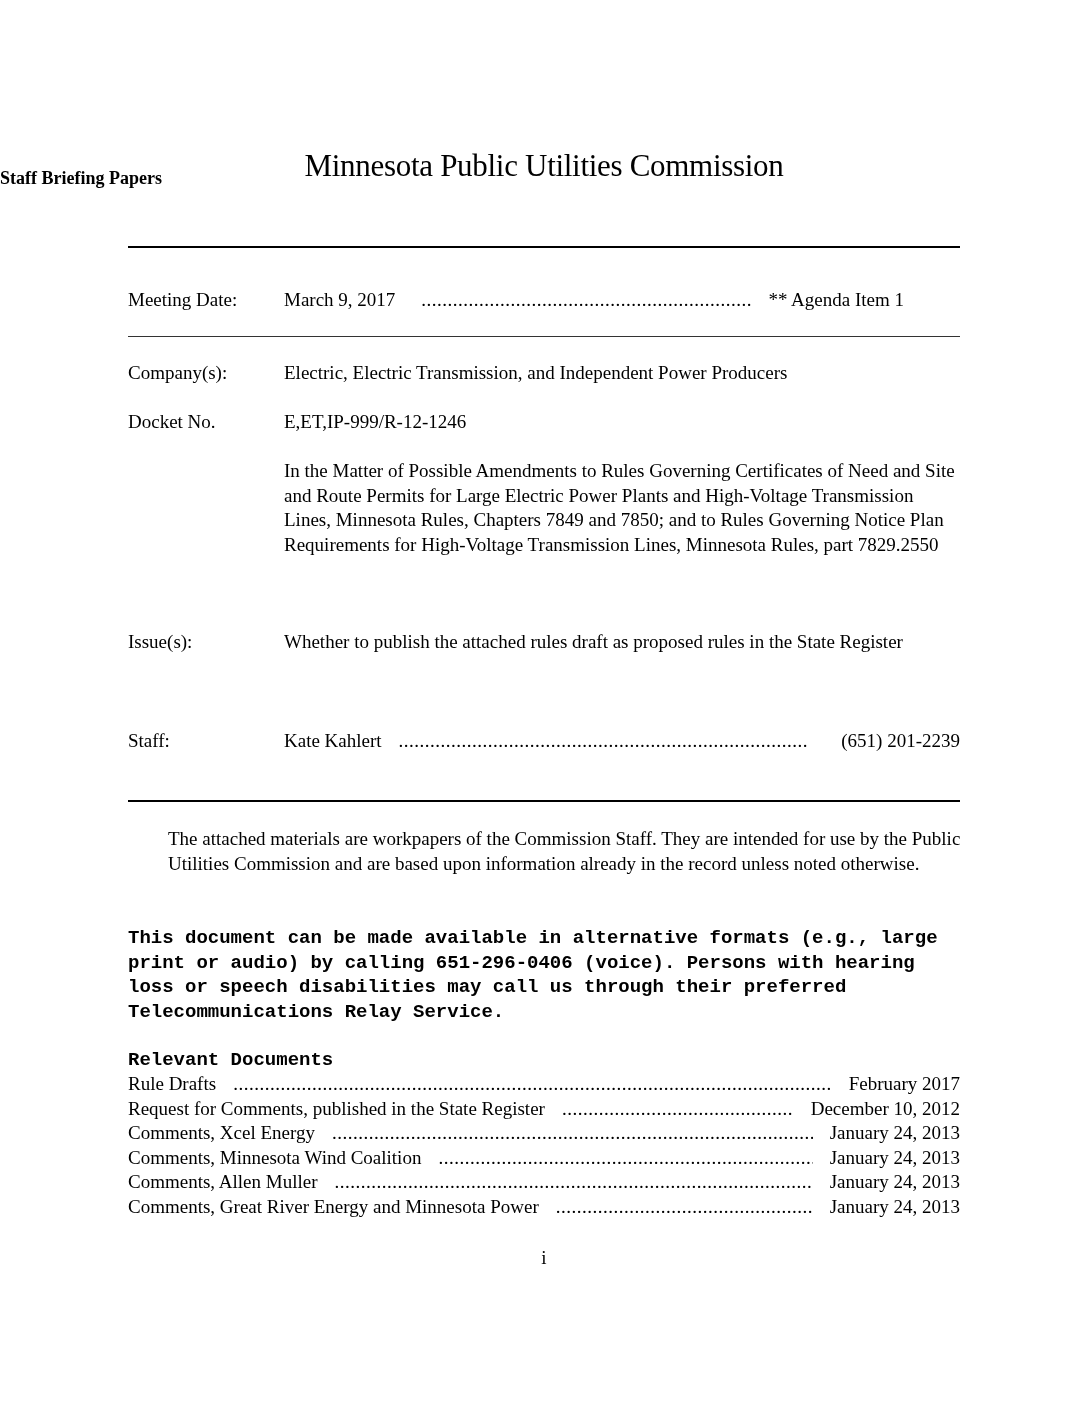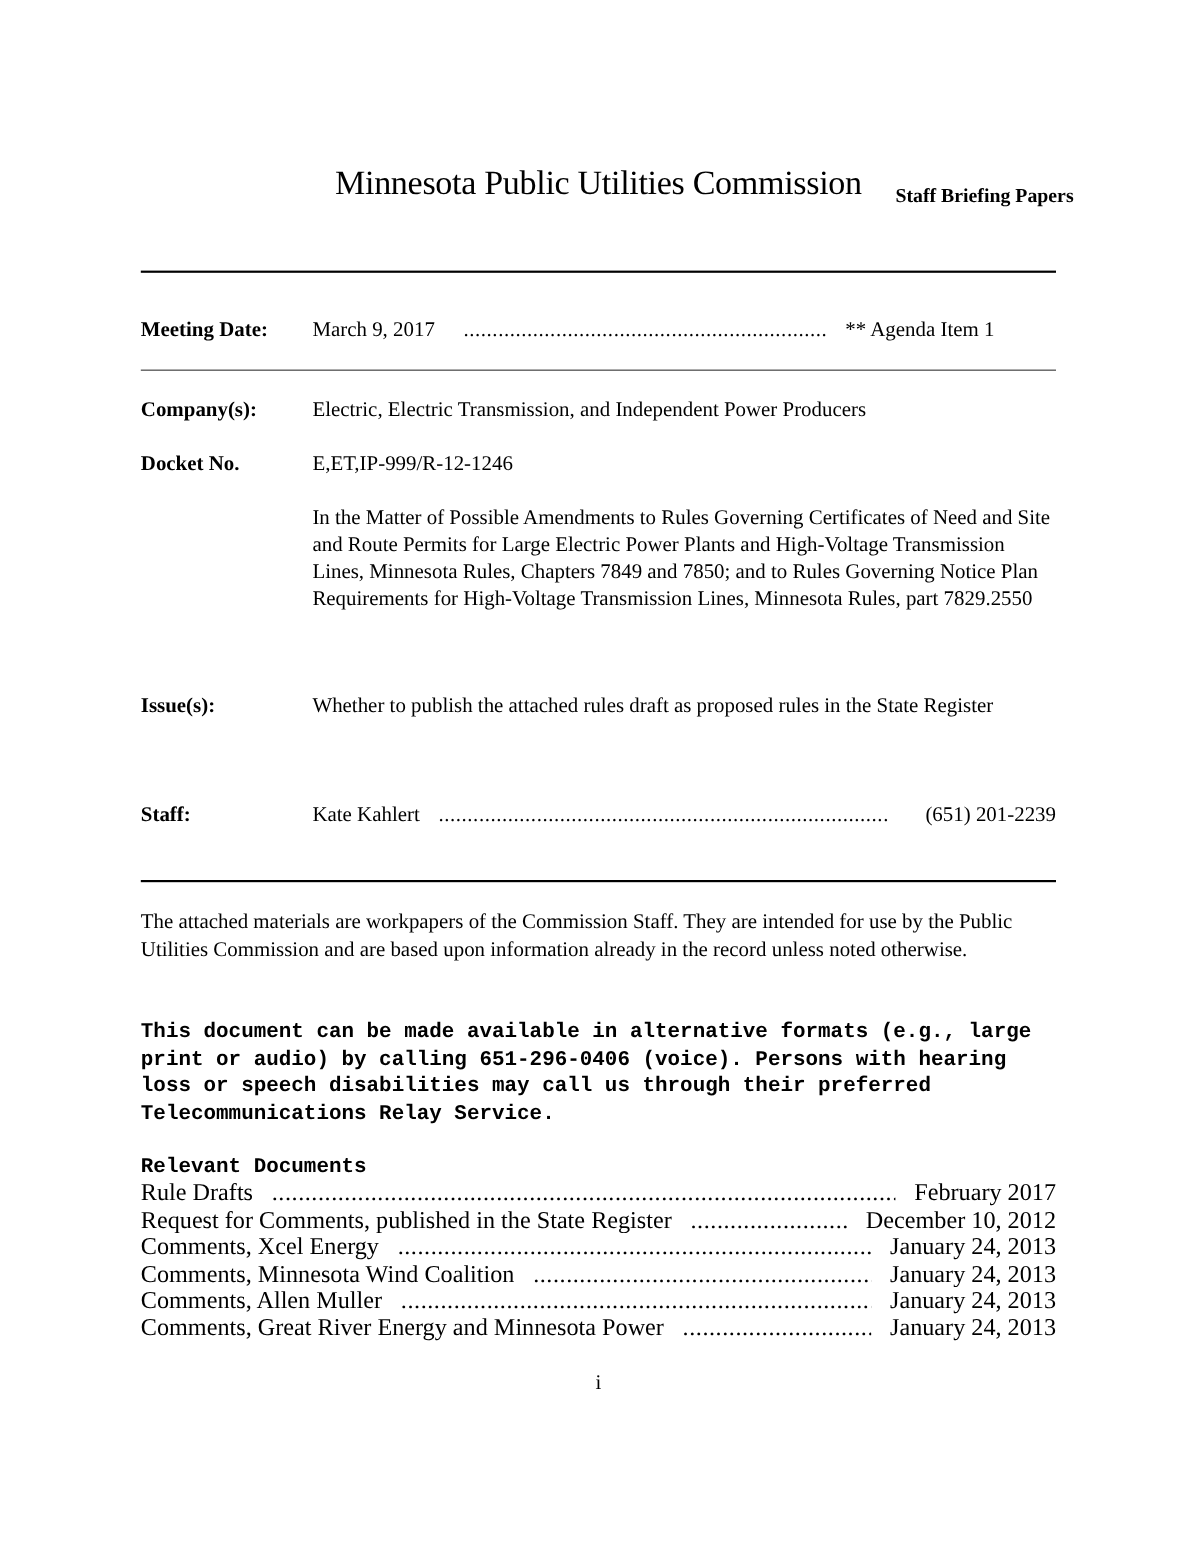--- a/index.html
+++ b/index.html
@@ -7,47 +7,47 @@
     width: 1088px; height: 1408px; position: relative; overflow: hidden;
     font-family: "Liberation Serif", "DejaVu Serif", serif;
     color: #000000;
   }
   .title {
     position: absolute; top: 128px; left: 0; width: 1088px;
     text-align: center; font-size: 31px; letter-spacing: -0.3px; margin-top: 20px;
   }
   .subtitle {
     position: absolute; top: 168px; left: 0; width: 976px;
-    text-align: right; font-size: 18px; font-weight: bold;
+    text-align: left; font-size: 18px; font-weight: bold;
   }
   .rule {
     position: absolute; left: 128px; width: 832px; background: #000;
   }
   .rule.thick { height: 2px; }
   .rule.thin { height: 1px; background: #333; }
   .row {
     position: absolute; left: 128px; width: 832px; font-size: 19px; line-height: 24.5px;
   }
-  .row .lbl { position: absolute; left: 0; top: 0; font-weight: bold; }
+  .row .lbl { position: absolute; left: 0; top: 0; }
   .row .val { position: absolute; left: 156px; top: 0; width: 676px; }
   .leader {
     display: flex; align-items: flex-end; white-space: nowrap; overflow: hidden; gap: 16px;
   }
   .leader .dots {
     flex: 1; overflow: hidden; margin: 0 1px; letter-spacing: 0.5px;
   }
   .leader .dots::before {
     content: "....................................................................................................................................................................................................................................";
   }
   .para {
     position: absolute; left: 128px; width: 832px; font-size: 19px; line-height: 24.5px;
   }
   .bold { font-weight: bold; font-family: Liberation Mono, monospace; }
   .docs {
-    position: absolute; left: 128px; top: 1072px; width: 832px; font-size: 22px;
+    position: absolute; left: 128px; top: 1072px; width: 832px; font-size: 19px;
   }
   .docs .leader { line-height: 24.5px; }
   .pagenum {
     position: absolute; top: 1247px; left: 0; width: 1088px; text-align: center; font-size: 19px;
   }
 </style>
 </head>
 <body>
 
 <div class="title">Minnesota Public Utilities Commission</div>
@@ -89,21 +89,21 @@
   <span class="lbl">Staff:</span>
   <div class="val leader">
     <span>Kate Kahlert</span>
     <span class="dots"></span>
     <span style="margin-left:17px;">(651) 201-2239</span>
   </div>
 </div>
 
 <div class="rule thick" style="top:800px;"></div>
 
-<div class="para" style="top:827px;">The attached materials are workpapers of the Commission Staff.  They are intended for use by the Public Utilities Commission and are based upon information already in the record unless noted otherwise.</div>
+<div class="para" style="top:827px;margin-left:40px;">The attached materials are workpapers of the Commission Staff.  They are intended for use by the Public Utilities Commission and are based upon information already in the record unless noted otherwise.</div>
 
 <div class="para bold" style="top:926px;">This document can be made available in alternative formats (e.g., large print or audio) by calling 651-296-0406 (voice).  Persons with hearing loss or speech disabilities may call us through their preferred Telecommunications Relay Service.</div>
 
 <div class="para bold" style="top:1024px;margin-top:24px;">Relevant Documents</div>
 
 <div class="docs">
   <div class="leader">
     <span>Rule Drafts</span>
     <span class="dots"></span>
     <span>February 2017</span>

